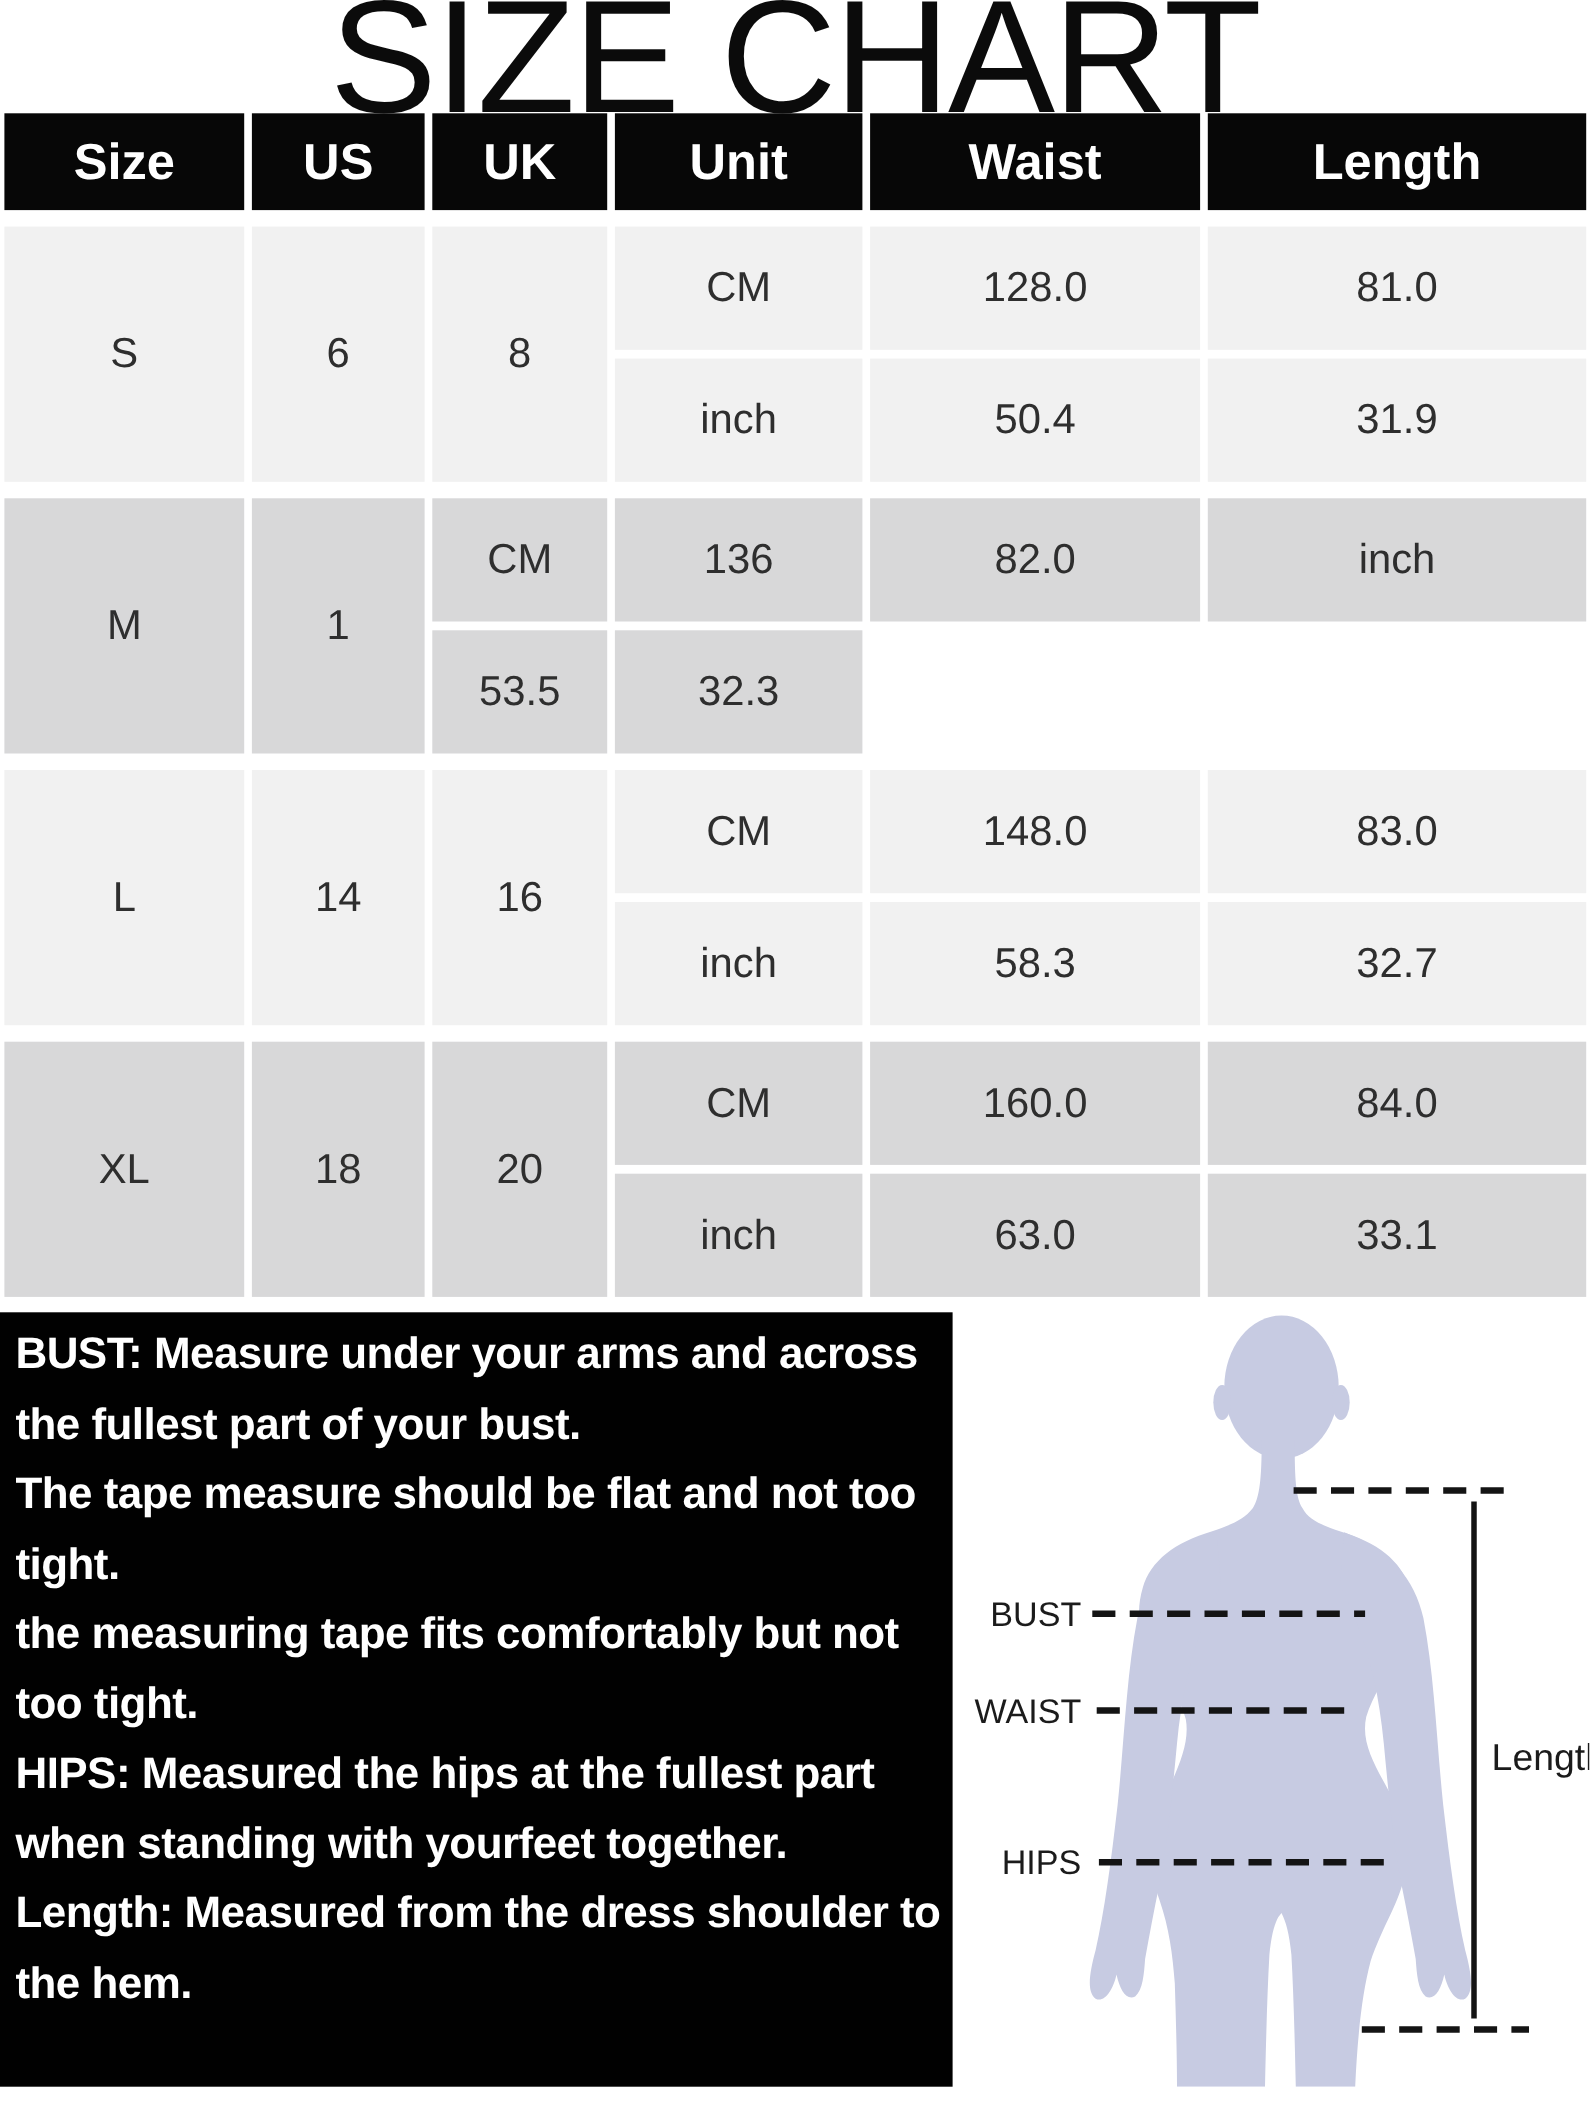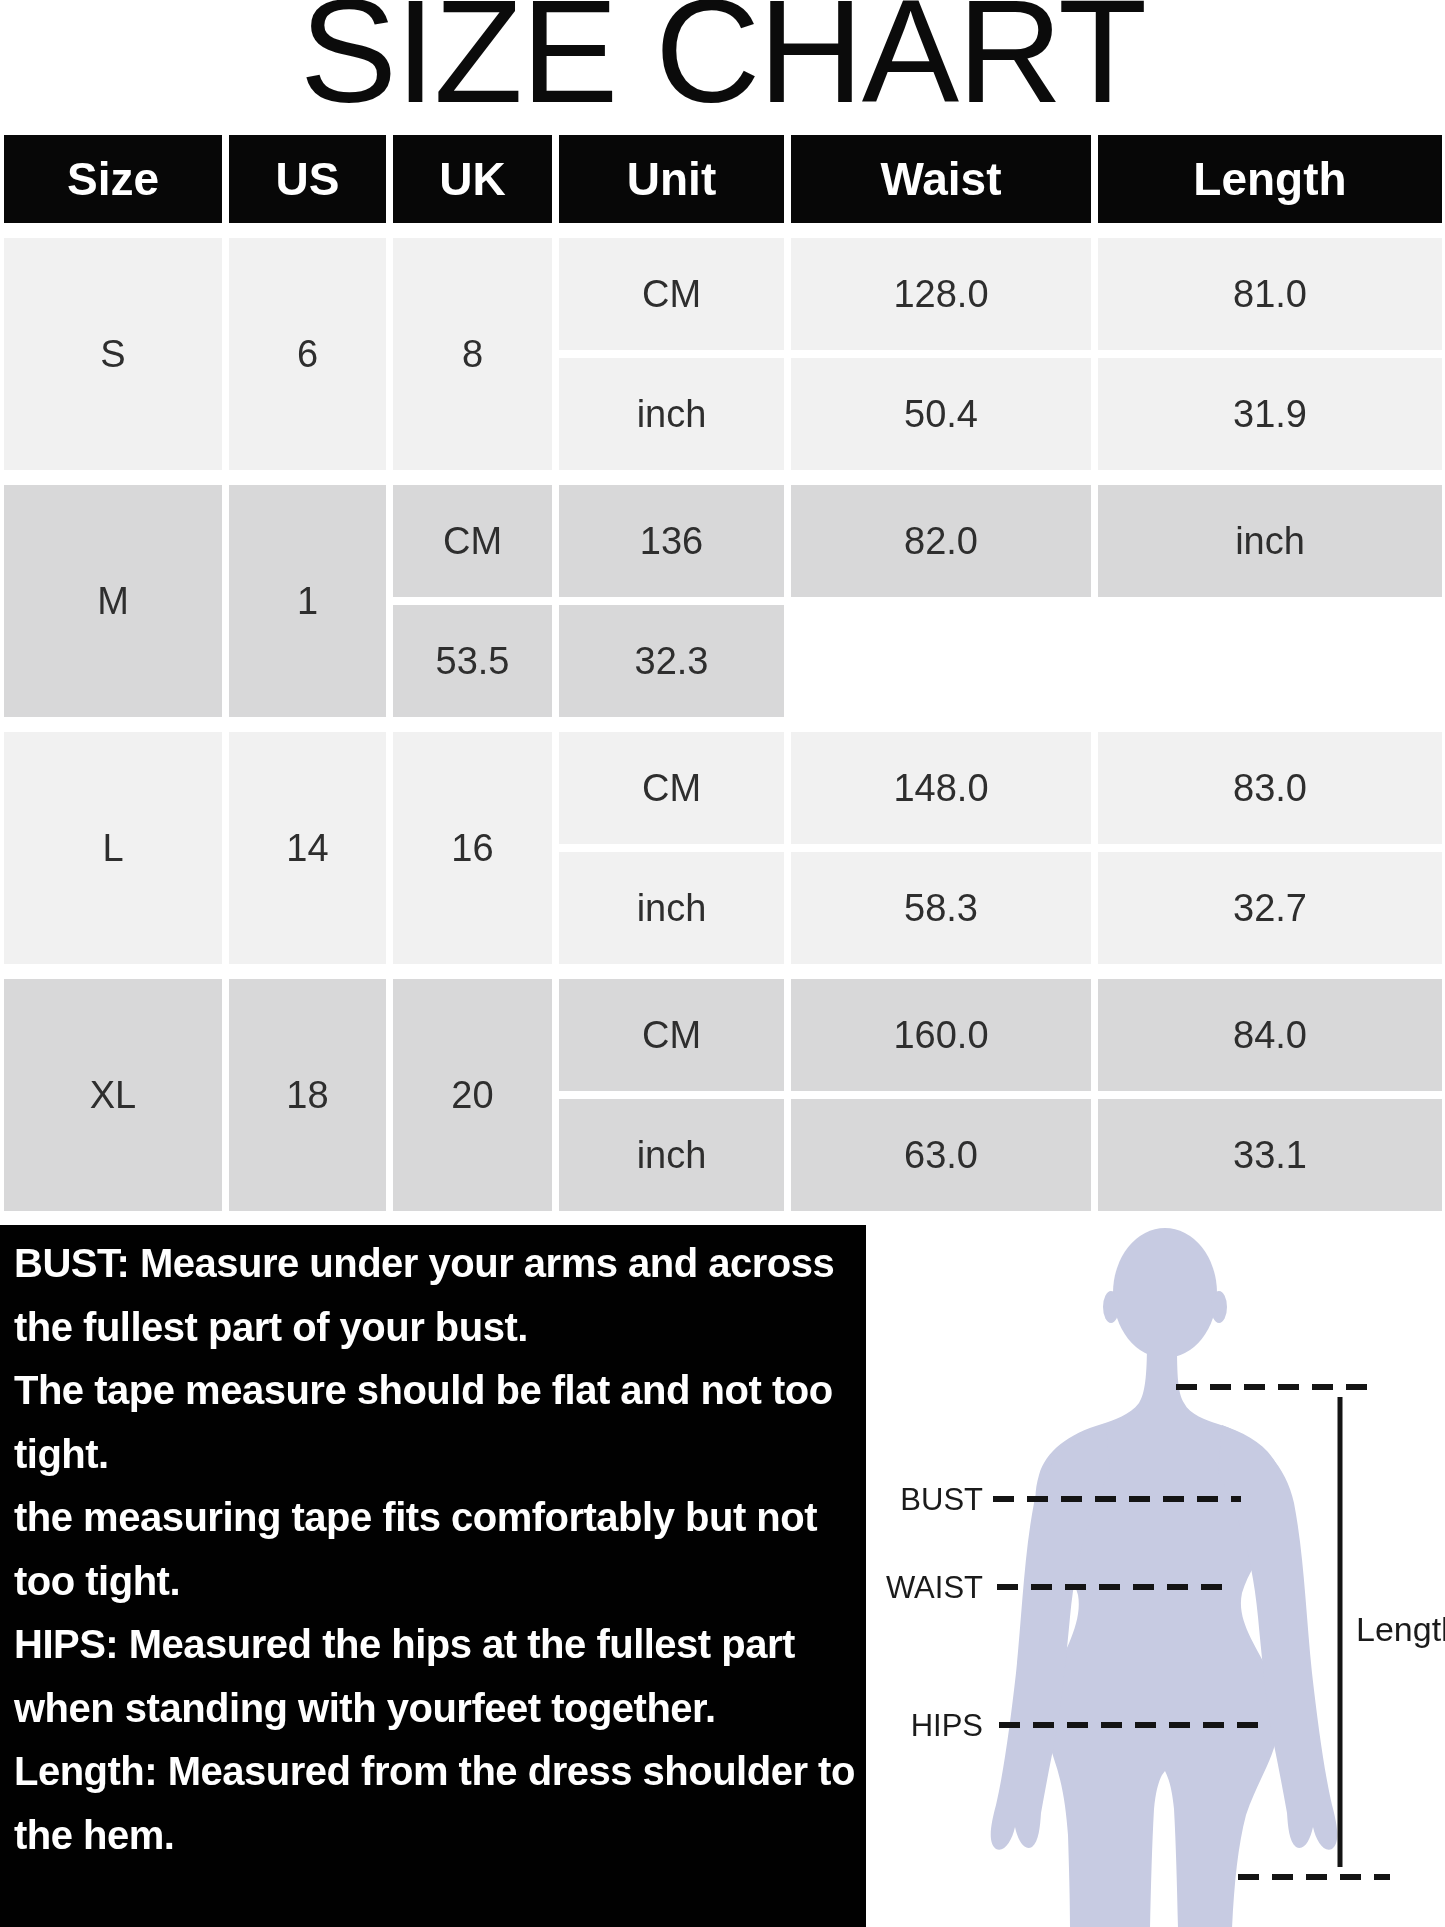--- a/index.html
+++ b/index.html
@@ -19,21 +19,21 @@
     font-family:"Liberation Sans",sans-serif;
     overflow:hidden;position:relative;
   }
   
   .title{
     height:103px;display:flex;align-items:center;justify-content:center;
     font-size:146px;font-weight:400;color:#0b0b0b;letter-spacing:-2px;
     white-space:nowrap;
   }
   
-  .size-table{padding:0 4px;margin-top:32px;}
+  .size-table{padding:0 4px;}
   .thead,.group{
     display:grid;
     grid-template-columns:218px 157px 159px 225px 300px 344px;
     column-gap:7px;
   }
   .thead{grid-template-rows:88px;}
   .th{
     background:var(--header-bg);color:#ffffff;
     display:flex;align-items:center;justify-content:center;
     font-size:46px;font-weight:700;

